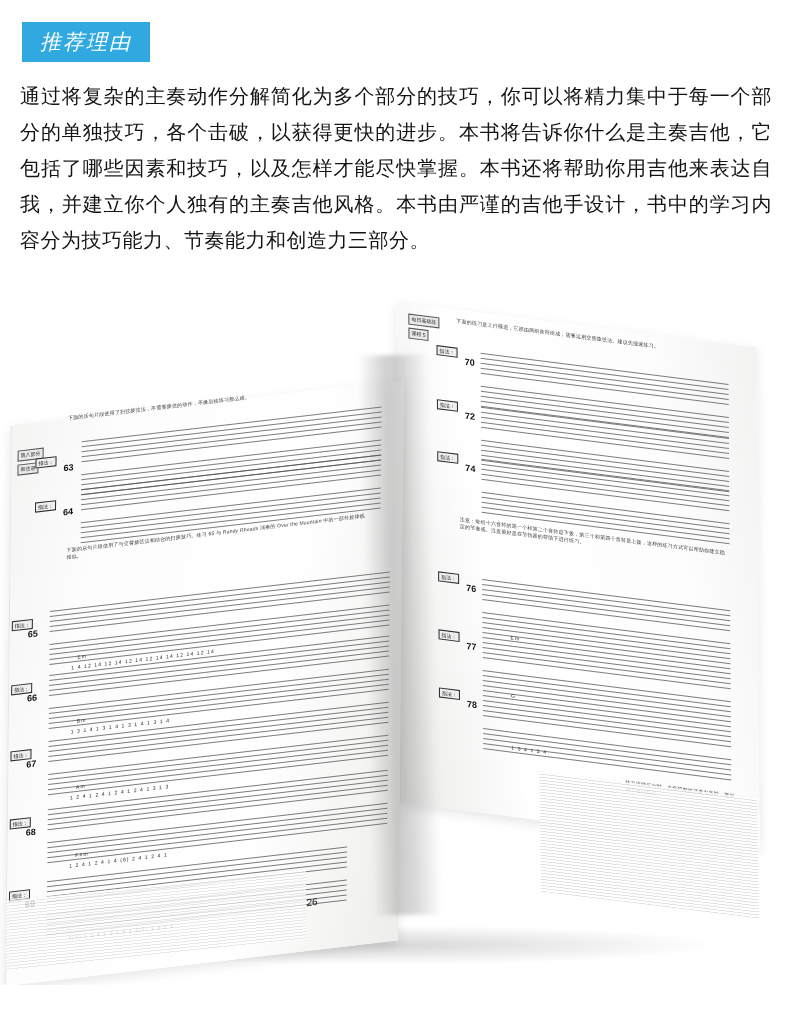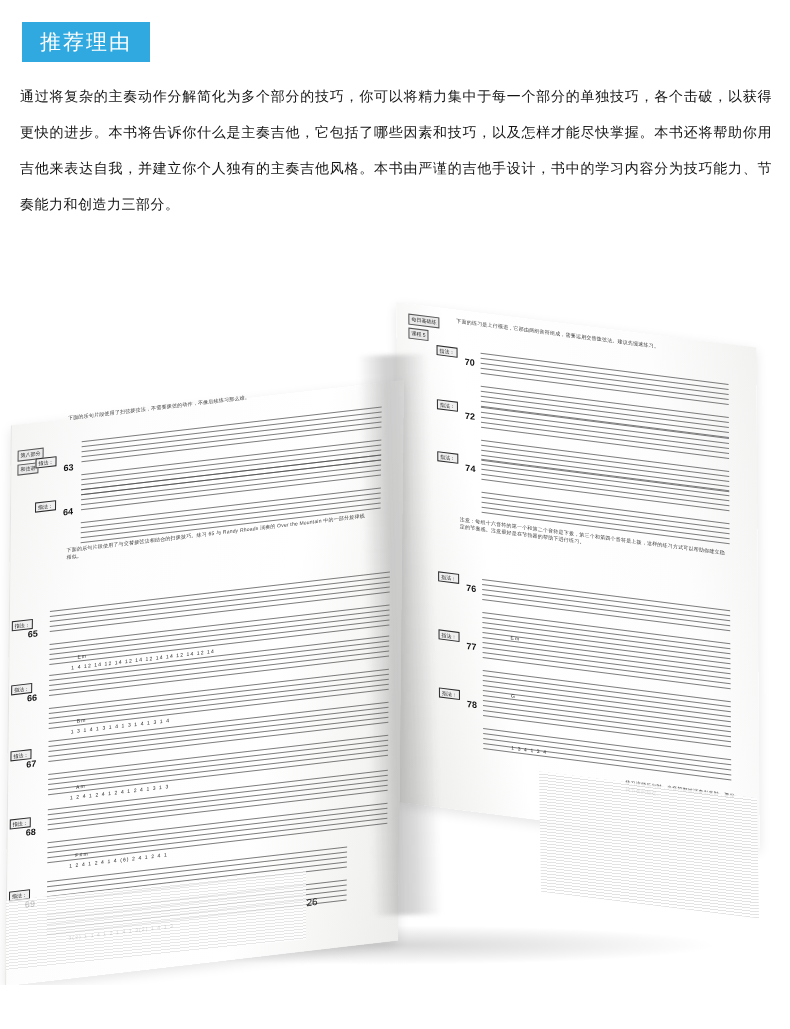--- a/index.html
+++ b/index.html
@@ -30,29 +30,30 @@
   }
   .badge {
     display: inline-block;
     background: #2fa9e0;
     color: #ffffff;
     font-size: 21px;
     letter-spacing: 2px;
     padding: 9px 18px 10px 18px;
     line-height: 1;
     font-weight: normal;
+    font-style: italic;
   }
 
   
   .intro {
     position: absolute;
     left: 20px;
     top: 78px;
     width: 752px;
-    font-size: 14px;
+    font-size: 20px;
     line-height: 36px;
     letter-spacing: 0.5px;
     color: #141414;
     text-align: justify;
     text-justify: inter-ideograph;
   }
 
   
   .photo {
     position: absolute;

